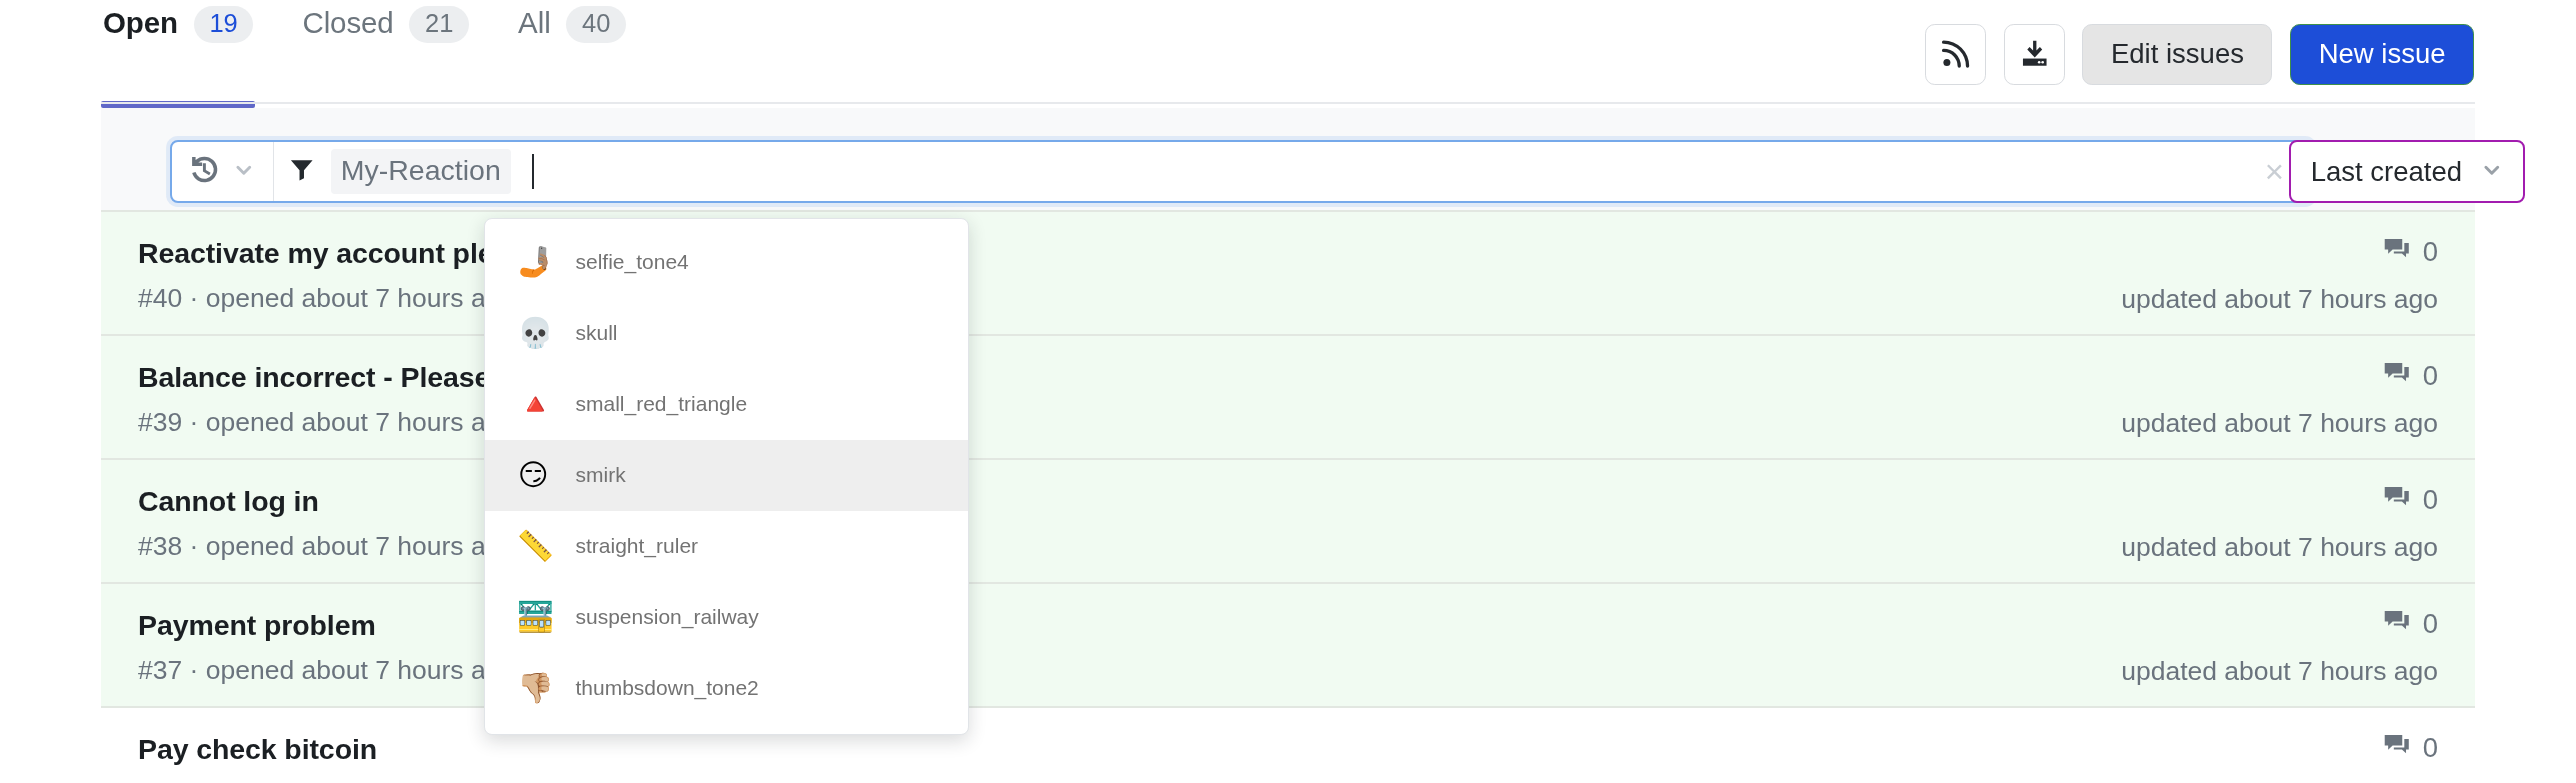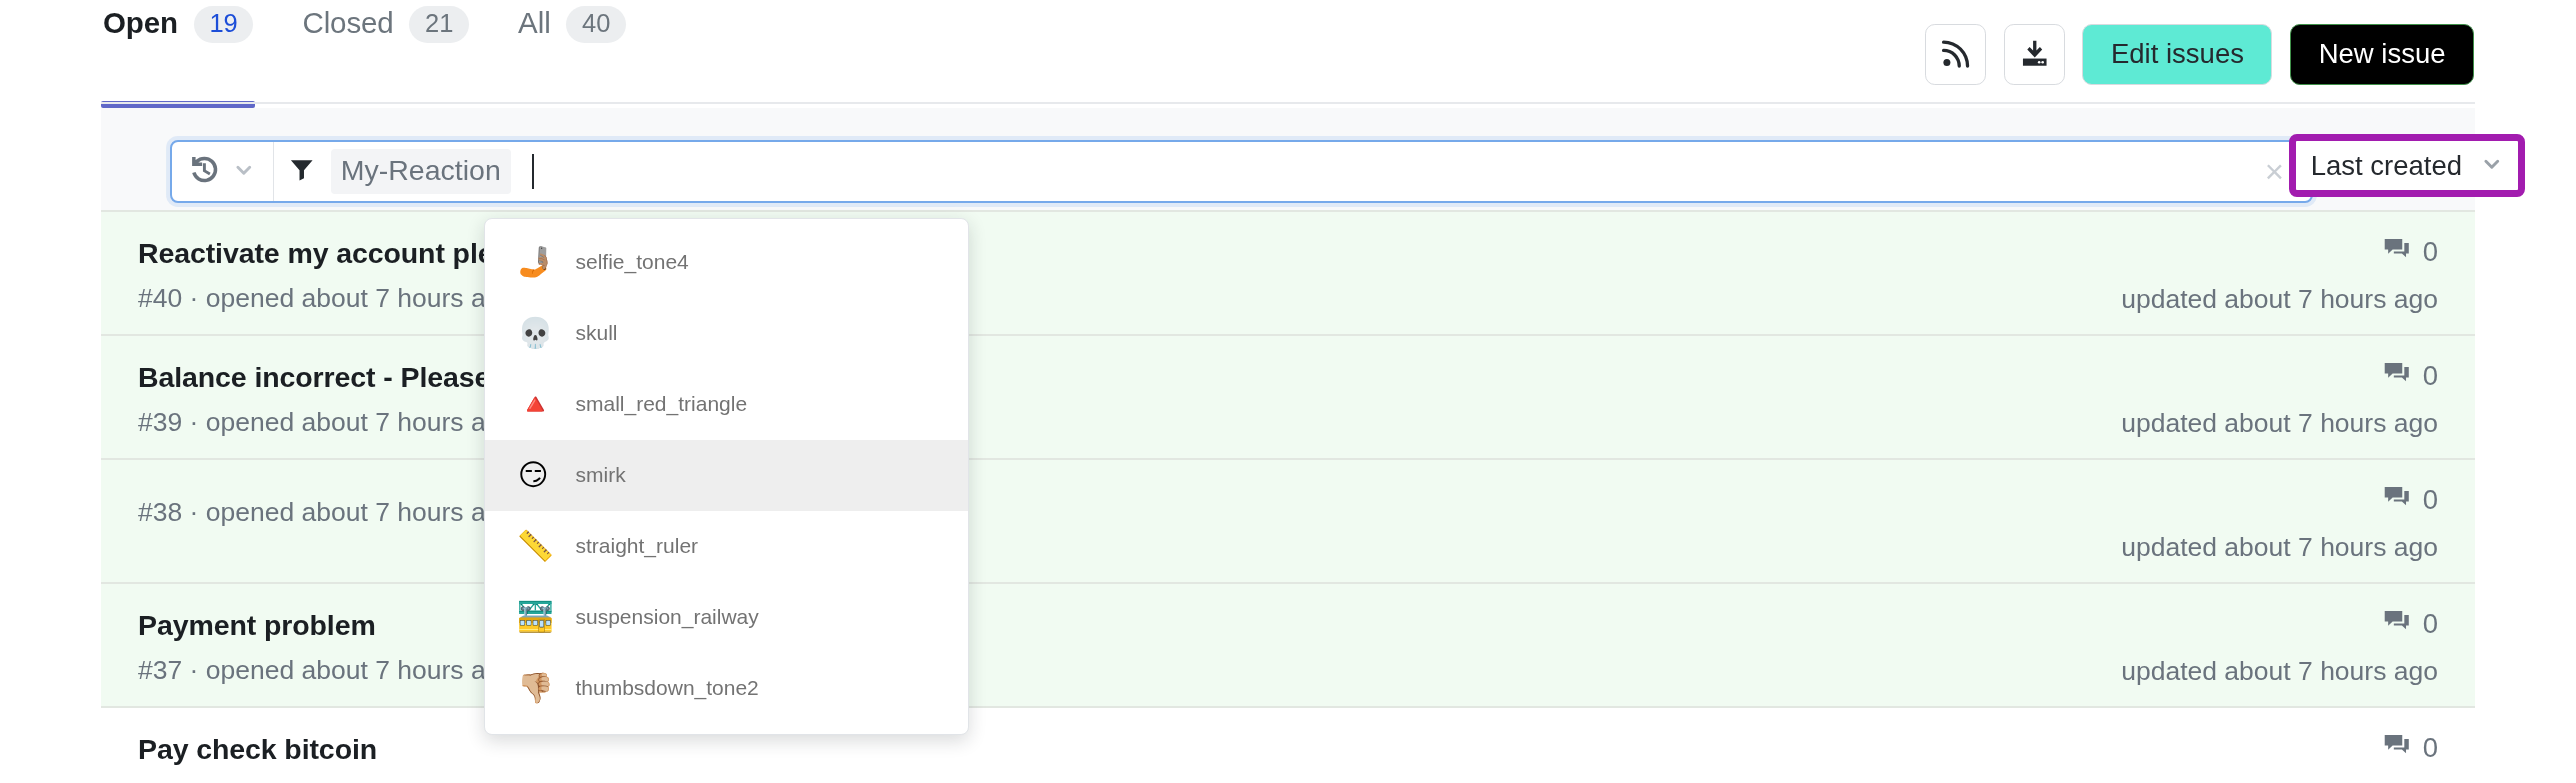--- a/index.html
+++ b/index.html
@@ -90,32 +90,32 @@
     display: flex;
     align-items: center;
     justify-content: center;
     cursor: pointer;
   }
   .icon-btn svg { display: block; }
   .btn {
     height: 61px;
     border: 1px solid #d8dbdf;
     border-radius: 9.8px;
-    background: #5eead4;
+    background: #e5e5e5;
     color: #25292e;
     font-size: 27.5px;
     font-family: "Liberation Sans", sans-serif;
     padding: 0 27.5px;
     display: flex;
     align-items: center;
     cursor: pointer;
     white-space: nowrap;
   }
   .btn-primary {
-    background: #000000;
+    background: #1d4ed8;
     border-color: #3f9049;
     color: #ffffff;
   }
 
   
   .tabs-divider {
     position: absolute;
     left: 101px; top: 102px;
     width: 2374px;
     height: 2px;
@@ -196,23 +196,23 @@
     align-items: center;
     justify-content: center;
     color: #c9ced4;
     font-size: 33px;
     cursor: pointer;
     flex: 0 0 auto;
   }
 
   .sort-btn {
     position: absolute;
-    left: 2289px; top: 134px;
+    left: 2289px; top: 140px;
     width: 236px; height: 63px;
-    border: 7px solid #a21caf;
+    border: 2px solid #a21caf;
     border-radius: 7.9px;
     background: #fff;
     display: flex;
     align-items: center;
     justify-content: center;
     gap: 17.7px;
     cursor: pointer;
   }
   .sort-label { font-size: 27.5px; color: #25292e; }
 
@@ -434,20 +434,21 @@
               <path d="M12.4 4.6H15v6.1h-1.6v2.3l-2.4-2.3H6.3V9.6h6.1z"></path>
             </svg>
           </span>
           <span>0</span>
         </div>
         <div class="updated">updated about 7 hours ago</div>
       </div>
     </div>
 
     <div class="issue-row">
+      <div class="issue-title">Cannot log in</div>
       <div class="issue-meta">#38 · opened about 7 hours ago by Carl</div>
       <div class="issue-right">
         <div class="comment-line">
           <span>
             <svg width="27.5" height="27.5" viewBox="0 0 16 16" fill="#6a737d">
               <path d="M1 2.3h10.2v6.2H5.6L3.0 10.9V8.5H1z"></path>
               <path d="M12.4 4.6H15v6.1h-1.6v2.3l-2.4-2.3H6.3V9.6h6.1z"></path>
             </svg>
           </span>
           <span>0</span>

